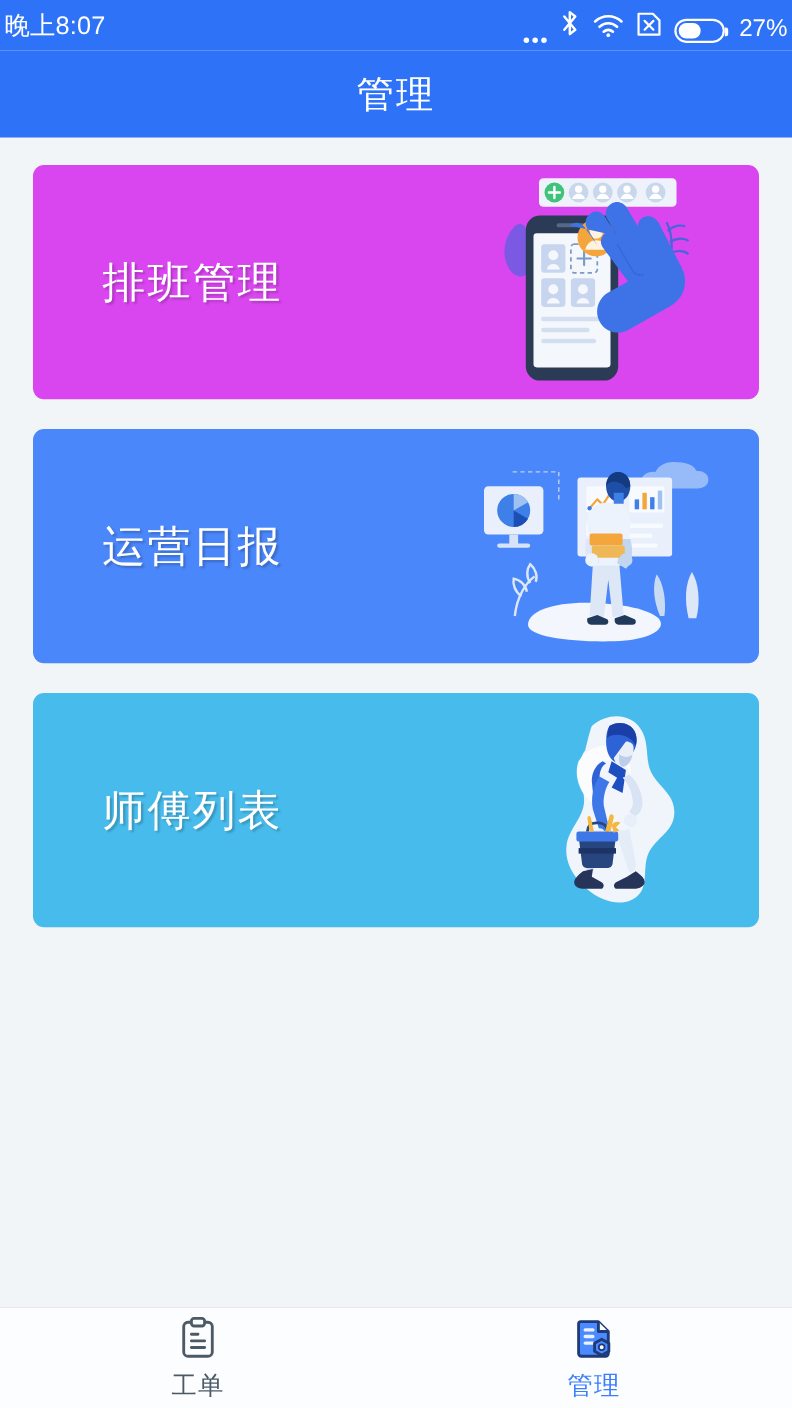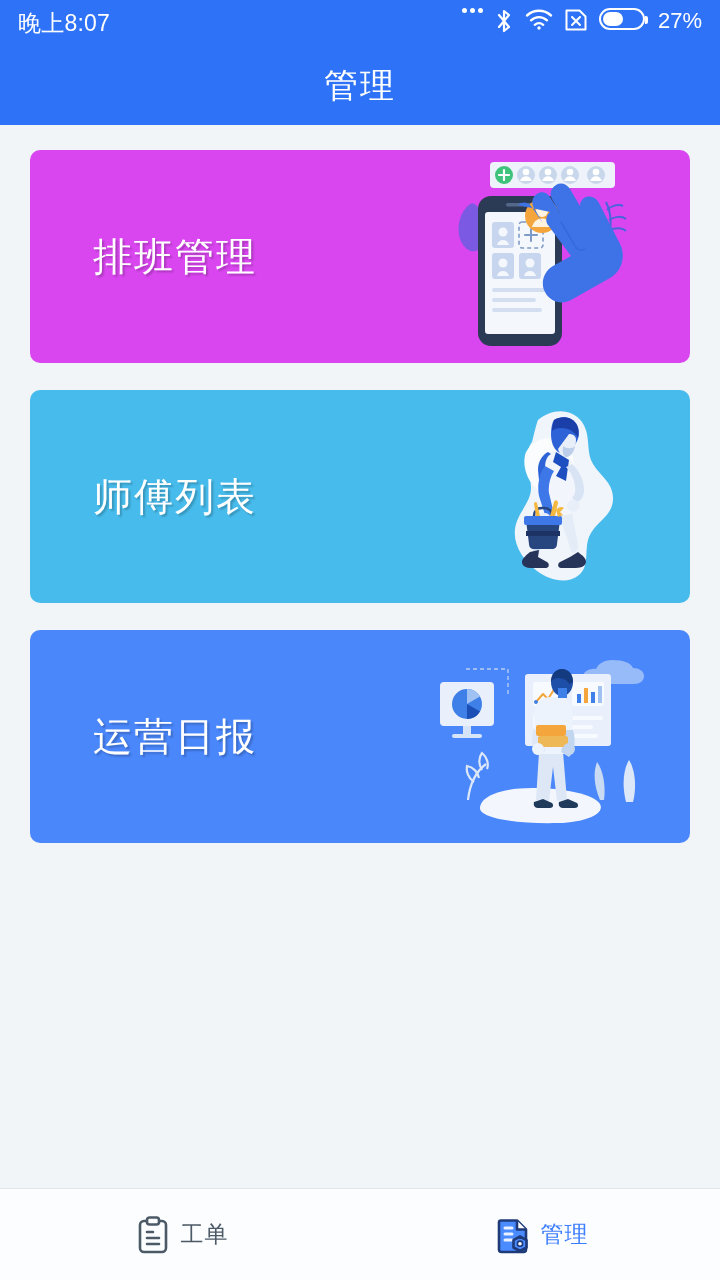--- a/index.html
+++ b/index.html
@@ -9,24 +9,24 @@
     background:#F2F5F8;
     overflow:hidden;
   }
   .phone { position:relative; width:720px; height:1280px; background:#F2F5F8; }
 
   
   .statusbar {
     position:absolute; top:0; left:0; width:720px; height:46px;
     background:#2E73F7;
     display:flex; align-items:center; justify-content:space-between;
-    padding:0 18px;
+    padding:0 4px;
   }
   .status-time { color:#fff; font-size:23px; letter-spacing:.2px; }
-  .status-icons { display:flex; align-items:flex-start; gap:11px; }
+  .status-icons { display:flex; align-items:flex-end; gap:11px; }
   .dots { display:flex; gap:3px; align-items:flex-end; }
   .dots i { display:block; width:5px; height:5px; border-radius:50%; background:#fff; }
   .battery {
     width:46px; height:22px; border:2px solid #fff; border-radius:11px;
     position:relative; display:flex; align-items:center; padding:2px;
   }
   .battery::after {
     content:""; position:absolute; right:-5px; top:6px;
     width:3px; height:8px; background:#fff; border-radius:0 2px 2px 0;
   }
@@ -56,21 +56,21 @@
   .card-art { position:absolute; right:10px; top:0; width:250px; height:213px; }
   .card-art svg { width:100%; height:100%; display:block; }
 
   
   .tabbar {
     position:absolute; left:0; bottom:0; width:720px; height:92px;
     background:#FCFDFE; border-top:1px solid #E3E7EC;
     display:flex;
   }
   .tab {
-    flex:1; display:flex; flex-direction:row;
+    flex:1; display:flex; flex-direction:column;
     align-items:center; justify-content:center; gap:7px;
   }
   .tab svg { width:42px; height:42px; display:block; }
   .tab-label { font-size:23px; color:#4C5A68; letter-spacing:1px; }
   .tab.active .tab-label { color:#3D7EFF; }
 </style>
 </head>
 <body>
 
 <div class="phone">
@@ -167,62 +167,20 @@
           <circle cx="112" cy="66" r="17" fill="#F4A63C"></circle>
           <circle cx="112" cy="61" r="6" fill="#FFF3E0"></circle>
           <path d="M102 77c1.6-6 5.6-8.6 10-8.6s8.4 2.6 10 8.6z" fill="#FFF3E0"></path>
 
           <path d="M120 62c-4 3-5 9-2 13l23 31-18 10c-9 5-13 17-8 26 5 10 17 13 26 8l39-22c12-7 16-22 10-34l-21-41c-3-6-10-8-15-5-3 2-4 5-4 8l-10-17c-3-5-9-7-14-4-5 3-7 9-4 14l9 16-11-18c-3-5-9-6-13-3-5 3-6 9-3 14l9 15-12-17c-3-4-9-5-13-1z" fill="#3E73E8"></path>
           <path d="M131 72l14 24c2 4 7 5 10 3" stroke="#2C5FD0" stroke-width="1.6" opacity=".5"></path>
         </svg>
       </div>
     </div>
 
-    <div class="card" style="background:#47BCEC">
-      <div class="card-title">师傅列表</div>
-      <div class="card-art">
-        <svg viewBox="0 0 250 213" fill="none">
-
-          <path d="M108 30c14-12 34-12 44 2 9 13 4 28 10 40 7 14 22 20 21 38-1 17-18 22-24 37-5 13 1 29-10 38-12 10-30 5-42-4-13-10-24-25-22-42 2-16 16-26 16-41 0-17-9-33 1-46 2-8 4-17 6-22z" fill="#F0F4FB"></path>
-          <path d="M96 62c8-14 26-18 38-10 10 7 11 20 8 31-4 14-16 22-27 20-14-3-25-25-19-41z" fill="#FAFCFE"></path>
-
-          <path d="M118 118l-14 38c-2 5 0 9 4 10l8-27 12-17z" fill="#C9D8EF"></path>
-          <path d="M100 162c-5 4-8 7-8 10 0 4 4 6 10 6h14c3 0 4-4 1-6l-9-5 1-7z" fill="#27345A"></path>
-
-          <path d="M140 114l8 40c1 5-2 9-6 9l-10-30-6-16z" fill="#E4ECF7"></path>
-          <path d="M148 162c5 4 8 6 8 10 0 3-4 6-10 6h-15c-3 0-4-4-1-6l10-5z" fill="#27345A"></path>
-
-          <path d="M116 62c-5 3-8 10-8 18l2 36c0 5 4 9 9 9h17c6 0 10-5 10-11l-2-35c-1-10-7-17-16-18z" fill="#F2F6FC"></path>
-
-          <path d="M118 62c-6 3-10 10-10 18l3 30c4-3 6-8 5-14l-1-18c0-7 2-12 6-14z" fill="#2E63D8"></path>
-          <path d="M126 62l-3 10 8 5-5 9 10 5 3-21z" fill="#1E4FC0"></path>
-
-          <path d="M115 76c-6 8-8 20-6 30l7 22 8-4-5-21c-1-7 1-16 5-22z" fill="#3E78E8"></path>
-          <path d="M112 124c-4 2-5 6-3 9s6 4 9 2 4-6 2-9-5-4-8-2z" fill="#E8EFF9"></path>
-
-          <path d="M142 74c7 6 12 16 12 26 0 6-3 11-7 12l-5-4c3-3 4-7 3-12-1-8-5-15-9-19z" fill="#D8E3F4"></path>
-          <path d="M145 110c3 1 5 4 4 7-1 4-5 6-8 4-4-1-5-5-3-8 1-2 4-4 7-3z" fill="#E8EFF9"></path>
-
-          <path d="M124 30c8-5 19-3 23 5 3 6 2 13-1 18l-5 7c-3 4-9 5-13 2-5-4-7-11-7-18 0-6 1-11 3-14z" fill="#2E63D8"></path>
-          <path d="M124 30c8-5 19-3 23 5 2 4 2 9 1 13-3-6-9-10-17-10-4 0-7 1-9 3 0-4 1-8 2-11z" fill="#1B3FA8"></path>
-          <path d="M139 44c4 0 7 2 7 6 0 7-4 14-9 16-4 1-8-2-9-7z" fill="#E8EFF9"></path>
-          <path d="M133 56c4 3 9 3 12 0-1 6-4 10-8 11-3 1-5-4-4-11z" fill="#BCCEEA"></path>
-
-          <path d="M96 130h34l-3 24c0 3-2 5-5 5h-18c-3 0-5-2-5-5z" fill="#27457F"></path>
-          <rect x="94" y="126" width="38" height="9" rx="2" fill="#3E78E8"></rect>
-          <path d="M104 126c0-5 3-8 8-8h2c5 0 8 3 8 8" stroke="#27457F" stroke-width="2.5" fill="none"></path>
-
-          <path d="M106 126l-2-12c0-2 2-3 3-1l3 13z" fill="#F4B740"></path>
-          <path d="M120 126l4-14c1-3 4-2 4 1l-3 13z" fill="#F4B740"></path>
-          <path d="M126 120c2-3 6-4 8-2l-4 4 3 3-5 2z" fill="#F4B740"></path>
-          <rect x="96" y="141" width="34" height="5" fill="#1C3363"></rect>
-        </svg>
-      </div>
-    </div>
-
     <div class="card" style="background:#4A87FB">
       <div class="card-title">运营日报</div>
       <div class="card-art">
         <svg viewBox="0 0 250 213" fill="none">
 
           <path d="M182 30c-8 0-14 4-16 9-7-1-13 3-13 8 0 4 4 7 9 7h42c6 0 10-3 10-8s-5-8-11-8c-2-5-9-8-21-8z" fill="#CBDCF7" opacity=".6"></path>
 
           <path d="M36 39h42v28" stroke="#BBD0F2" stroke-width="1.3" stroke-dasharray="4 3"></path>
 
           <rect x="10" y="52" width="54" height="44" rx="4" fill="#E9F0FB"></rect>
@@ -269,20 +227,62 @@
           <path d="M143 100c3 10 2 22-4 27l-8-5 5-22z" fill="#C3D6F0"></path>
 
           <rect x="106" y="95" width="30" height="11" rx="2" fill="#F4A63C"></rect>
           <rect x="108" y="106" width="30" height="11" rx="2" fill="#EEB856"></rect>
           <circle cx="108" cy="119" r="6" fill="#EDF3FC"></circle>
           <circle cx="139" cy="119" r="6" fill="#C3D6F0"></circle>
         </svg>
       </div>
     </div>
 
+    <div class="card" style="background:#47BCEC">
+      <div class="card-title">师傅列表</div>
+      <div class="card-art">
+        <svg viewBox="0 0 250 213" fill="none">
+
+          <path d="M108 30c14-12 34-12 44 2 9 13 4 28 10 40 7 14 22 20 21 38-1 17-18 22-24 37-5 13 1 29-10 38-12 10-30 5-42-4-13-10-24-25-22-42 2-16 16-26 16-41 0-17-9-33 1-46 2-8 4-17 6-22z" fill="#F0F4FB"></path>
+          <path d="M96 62c8-14 26-18 38-10 10 7 11 20 8 31-4 14-16 22-27 20-14-3-25-25-19-41z" fill="#FAFCFE"></path>
+
+          <path d="M118 118l-14 38c-2 5 0 9 4 10l8-27 12-17z" fill="#C9D8EF"></path>
+          <path d="M100 162c-5 4-8 7-8 10 0 4 4 6 10 6h14c3 0 4-4 1-6l-9-5 1-7z" fill="#27345A"></path>
+
+          <path d="M140 114l8 40c1 5-2 9-6 9l-10-30-6-16z" fill="#E4ECF7"></path>
+          <path d="M148 162c5 4 8 6 8 10 0 3-4 6-10 6h-15c-3 0-4-4-1-6l10-5z" fill="#27345A"></path>
+
+          <path d="M116 62c-5 3-8 10-8 18l2 36c0 5 4 9 9 9h17c6 0 10-5 10-11l-2-35c-1-10-7-17-16-18z" fill="#F2F6FC"></path>
+
+          <path d="M118 62c-6 3-10 10-10 18l3 30c4-3 6-8 5-14l-1-18c0-7 2-12 6-14z" fill="#2E63D8"></path>
+          <path d="M126 62l-3 10 8 5-5 9 10 5 3-21z" fill="#1E4FC0"></path>
+
+          <path d="M115 76c-6 8-8 20-6 30l7 22 8-4-5-21c-1-7 1-16 5-22z" fill="#3E78E8"></path>
+          <path d="M112 124c-4 2-5 6-3 9s6 4 9 2 4-6 2-9-5-4-8-2z" fill="#E8EFF9"></path>
+
+          <path d="M142 74c7 6 12 16 12 26 0 6-3 11-7 12l-5-4c3-3 4-7 3-12-1-8-5-15-9-19z" fill="#D8E3F4"></path>
+          <path d="M145 110c3 1 5 4 4 7-1 4-5 6-8 4-4-1-5-5-3-8 1-2 4-4 7-3z" fill="#E8EFF9"></path>
+
+          <path d="M124 30c8-5 19-3 23 5 3 6 2 13-1 18l-5 7c-3 4-9 5-13 2-5-4-7-11-7-18 0-6 1-11 3-14z" fill="#2E63D8"></path>
+          <path d="M124 30c8-5 19-3 23 5 2 4 2 9 1 13-3-6-9-10-17-10-4 0-7 1-9 3 0-4 1-8 2-11z" fill="#1B3FA8"></path>
+          <path d="M139 44c4 0 7 2 7 6 0 7-4 14-9 16-4 1-8-2-9-7z" fill="#E8EFF9"></path>
+          <path d="M133 56c4 3 9 3 12 0-1 6-4 10-8 11-3 1-5-4-4-11z" fill="#BCCEEA"></path>
+
+          <path d="M96 130h34l-3 24c0 3-2 5-5 5h-18c-3 0-5-2-5-5z" fill="#27457F"></path>
+          <rect x="94" y="126" width="38" height="9" rx="2" fill="#3E78E8"></rect>
+          <path d="M104 126c0-5 3-8 8-8h2c5 0 8 3 8 8" stroke="#27457F" stroke-width="2.5" fill="none"></path>
+
+          <path d="M106 126l-2-12c0-2 2-3 3-1l3 13z" fill="#F4B740"></path>
+          <path d="M120 126l4-14c1-3 4-2 4 1l-3 13z" fill="#F4B740"></path>
+          <path d="M126 120c2-3 6-4 8-2l-4 4 3 3-5 2z" fill="#F4B740"></path>
+          <rect x="96" y="141" width="34" height="5" fill="#1C3363"></rect>
+        </svg>
+      </div>
+    </div>
+
   </div>
 
   <div class="tabbar">
 
     <div class="tab">
       <span>
         <svg viewBox="0 0 42 42" fill="none">
           <rect x="8" y="7" width="26" height="31" rx="4" stroke="#4C5A68" stroke-width="2.6"></rect>
           <rect x="15" y="3.5" width="12" height="7" rx="2.5" stroke="#4C5A68" stroke-width="2.6" fill="#FCFDFE"></rect>
           <path d="M15 18h6M15 24h12M15 30h12" stroke="#4C5A68" stroke-width="2.6" stroke-linecap="round"></path>

